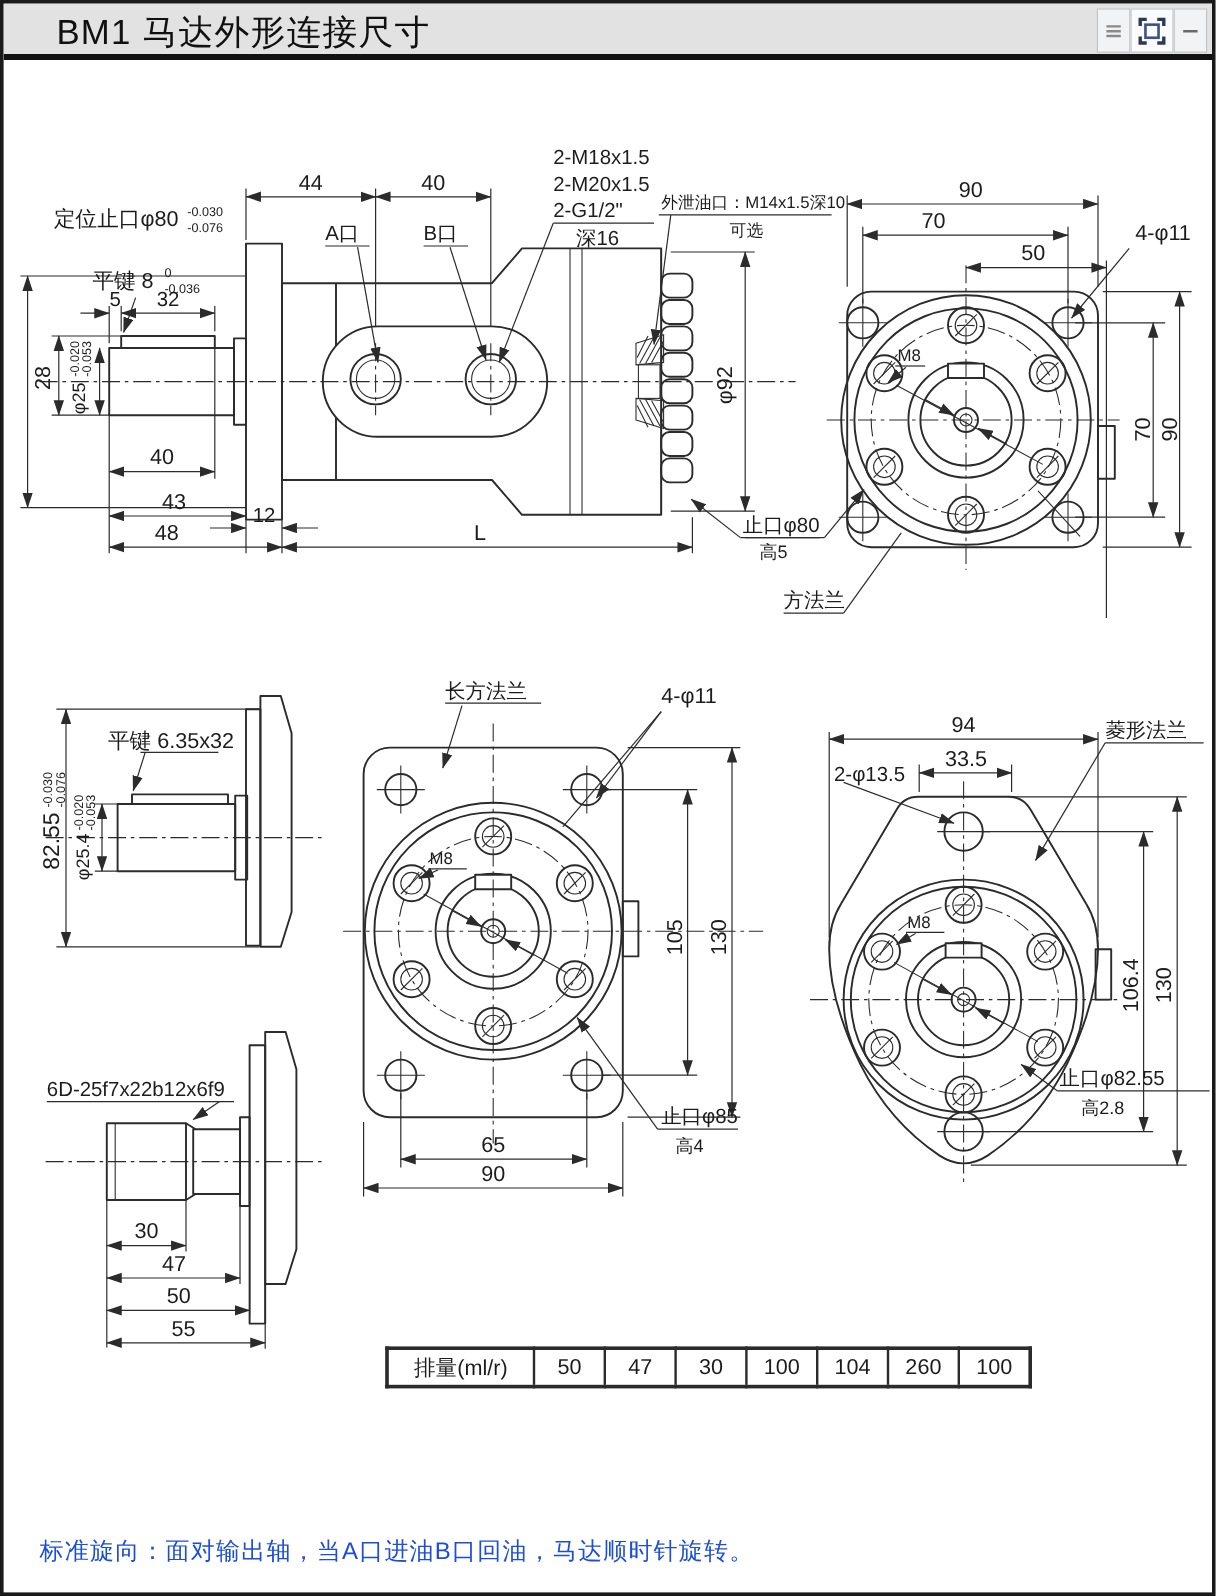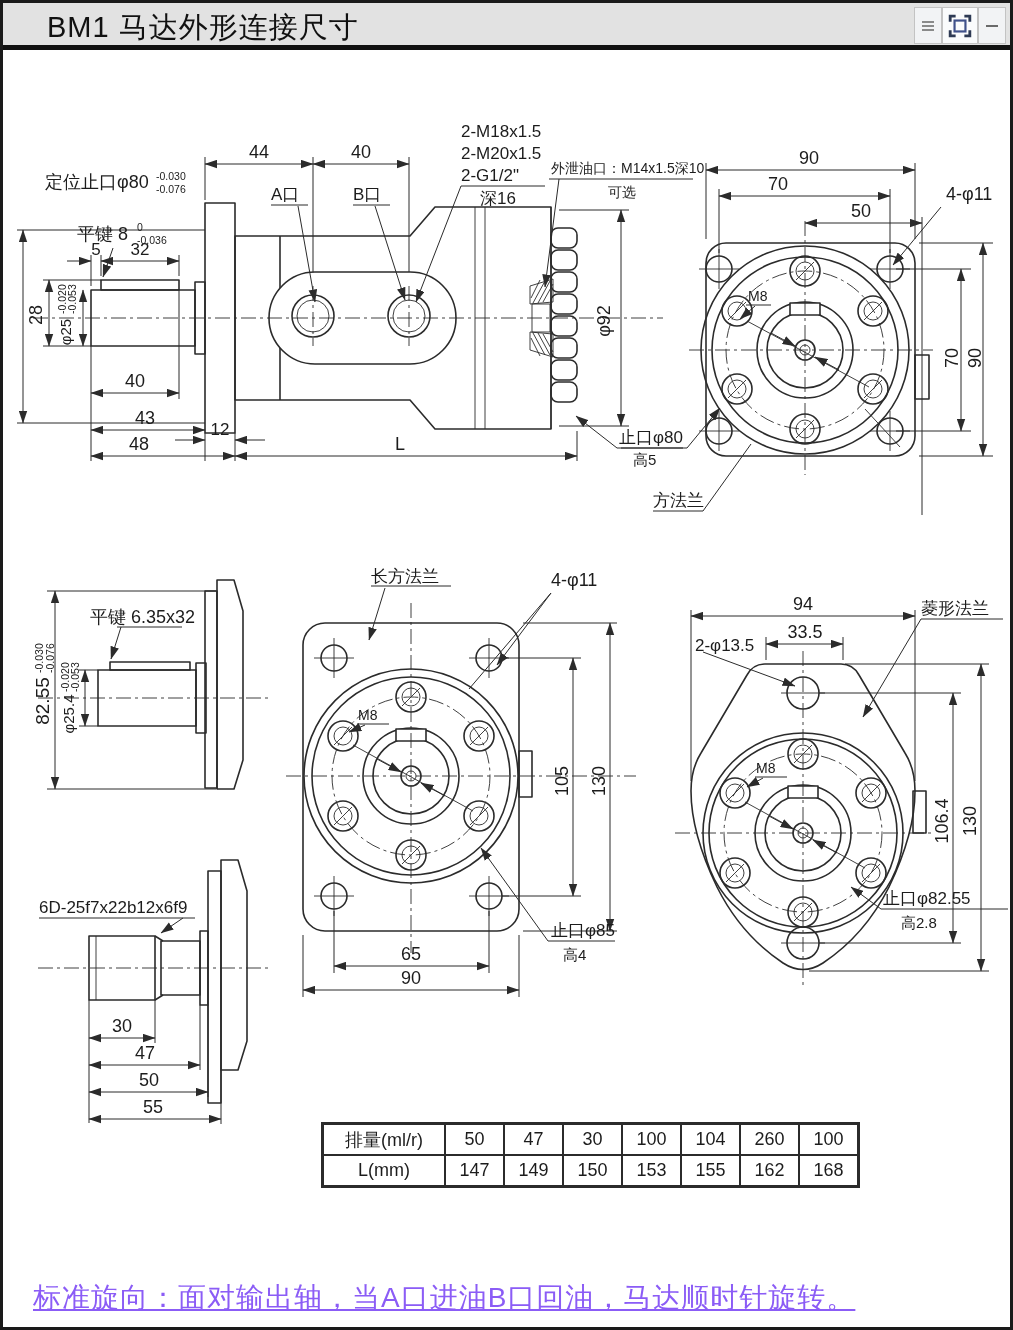--- a/index.html
+++ b/index.html
@@ -27,22 +27,22 @@
   .t15{font-size:15px;}.t14{font-size:14px;}.t10{font-size:10.5px;}
   .tm{text-anchor:middle;}
   
   #dtable{position:absolute;left:318px;top:1119px;border-collapse:collapse;z-index:4;}
   #dtable td{border:2px solid #2b2b2b;height:29px;text-align:center;
              font-size:18px;color:#1c1c1c;padding:0 4px;}
   #dtable{border:3px solid #2b2b2b;}
   #dtable td.hd{width:112px;}
   #dtable td.v{width:49px;}
   
-  #note{position:absolute;left:30px;top:1276px;font-size:28px;color:#8b5cf6;
-        letter-spacing:1px;white-space:nowrap;z-index:4;text-decoration:underline;}
+  #note{position:absolute;left:30px;top:1276px;font-size:20px;color:#1d4ed8;
+        letter-spacing:1px;white-space:nowrap;z-index:4;}
 </style>
 </head>
 <body>
 
 <div id="page">
 
   <div id="hdr">
     <div class="title">BM1 马达外形连接尺寸</div>
     <div id="tools">
       <div class="tbtn">
@@ -533,27 +533,17 @@
         <tr>
       <td class="hd">排量(ml/r)</td>
       <td class="v">50</td>
       <td class="v">47</td>
       <td class="v">30</td>
       <td class="v">100</td>
       <td class="v">104</td>
       <td class="v">260</td>
       <td class="v">100</td>
     </tr>
-    <tr>
-      <td class="hd">L(mm)</td>
-      <td class="v">147</td>
-      <td class="v">149</td>
-      <td class="v">150</td>
-      <td class="v">153</td>
-      <td class="v">155</td>
-      <td class="v">162</td>
-      <td class="v">168</td>
-    </tr>
   </tbody>
     </table>
 
   <div id="note">标准旋向：面对输出轴，当A口进油B口回油，马达顺时针旋转。</div>
 </div>
 
 </body></html>

